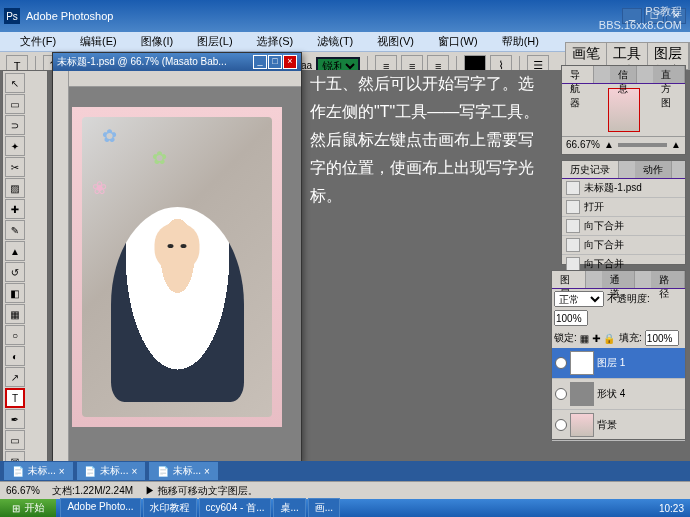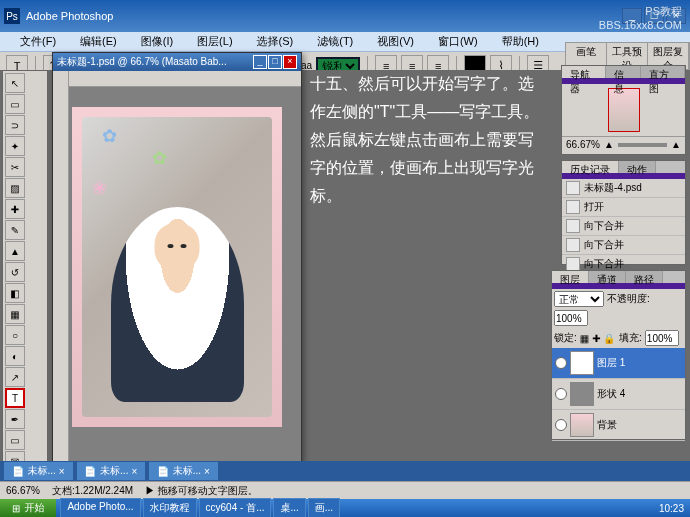--- a/index.html
+++ b/index.html
@@ -31,21 +31,21 @@
 .eye { position: absolute; width: 6px; height: 4px; background: #2a2a2a; border-radius: 50%; top: 45%; }
 .eye.l { left: 28%; } .eye.r { right: 28%; }
 .flower { position: absolute; font-size: 18px; }
 .f1 { top: 8px; left: 20px; color: #8cb8e8; }
 .f2 { top: 30px; left: 70px; color: #a8d88c; }
 .f3 { top: 60px; left: 10px; color: #f0b8d0; }
 .ruler-h { height: 16px; background: #d6d3ce; border-bottom: 1px solid #999; }
 .ruler-v { position: absolute; left: 0; top: 18px; bottom: 0; width: 16px; background: #d6d3ce; border-right: 1px solid #999; }
 .instruction { position: absolute; left: 310px; top: 0; width: 230px; color: #fff; font-size: 16px; line-height: 28px; }
 .panel { position: absolute; background: #d6d3ce; border: 1px solid #666; font-size: 10px; }
-.panel-tabs { height: 18px; background: #c0c0c0; display: flex; border-bottom: 6px solid #4c1d95; }
+.panel-tabs { height: 18px; background: #c0c0c0; display: flex; border-bottom: 1px solid #4c1d95; gap: 16px; }
 .panel-tabs span { padding: 2px 8px; background: #d6d3ce; border-right: 1px solid #999; cursor: pointer; }
 .panel-tabs span.inactive { background: #b0b0b0; }
 .nav-panel { right: 4px; top: -5px; width: 125px; height: 90px; }
 .nav-thumb { margin: 4px auto; width: 32px; height: 44px; background: linear-gradient(#f5d0d5, #c8c0b8); border: 1px solid #c00; }
 .nav-zoom { display: flex; align-items: center; padding: 2px 4px; gap: 4px; border-top: 1px solid #999; }
 .history-panel { right: 4px; top: 90px; width: 125px; height: 105px; }
 .history-item { display: flex; align-items: center; padding: 2px 4px; gap: 4px; border-bottom: 1px solid #bbb; }
 .history-item .hicon { width: 14px; height: 14px; background: #e8e8e8; border: 1px solid #999; }
 .layers-panel { right: 4px; top: 200px; width: 135px; height: 170px; }
 .layers-opts { padding: 2px; display: flex; flex-wrap: wrap; gap: 3px; align-items: center; }
@@ -57,21 +57,21 @@
 .doc-tabs { position: absolute; bottom: 36px; left: 0; height: 20px; background: #2a5a9a; display: flex; align-items: center; padding: 0 4px; gap: 4px; width: 100%; }
 .doc-tabs .dtab { padding: 2px 8px; background: #4a85c8; color: #fff; font-size: 10px; cursor: pointer; display: flex; align-items: center; gap: 3px; }
 .status-bar { position: absolute; bottom: 18px; left: 0; right: 0; height: 18px; background: #d6d3ce; border-top: 1px solid #999; display: flex; align-items: center; padding: 0 6px; gap: 12px; font-size: 10px; }
 .taskbar { position: absolute; bottom: 0; left: 0; right: 0; height: 18px; background: linear-gradient(#3a85d8, #1a5cb0); display: flex; align-items: center; color: #fff; font-size: 10px; }
 .taskbar .start { background: linear-gradient(#5aad3a, #2a7a1a); padding: 2px 12px; height: 100%; display: flex; align-items: center; gap: 4px; cursor: pointer; }
 .taskbar .tasks { display: flex; gap: 2px; margin-left: 4px; }
 .taskbar .tasks span { background: #2a6ab8; padding: 2px 6px; border: 1px solid #4a85c8; cursor: pointer; }
 .taskbar .tray { margin-left: auto; padding: 0 6px; }
 .watermark { position: absolute; top: 4px; right: 8px; color: #fff; font-size: 11px; opacity: 0.8; pointer-events: none; text-align: right; }
 .top-preset { position: absolute; right: 0; top: 42px; width: 125px; height: 28px; background: #d6d3ce; border: 1px solid #999; display: flex; }
-.top-preset span { flex: 1; text-align: center; padding: 2px; border-right: 1px solid #999; font-size: 10px; cursor: pointer; }
+.top-preset span { flex: 1; text-align: center; padding: 2px; border-right: 1px solid #999; font-size: 14px; cursor: pointer; }
 </style>
 </head>
 <body>
 
 <div class="titlebar">
   <span class="logo">Ps</span>
   <span>Adobe Photoshop</span>
   <div class="buttons">
     <span>_</span>
     <span>□</span>
@@ -191,21 +191,21 @@
     </div>
   </div>
 
   <div class="panel history-panel">
     <div class="panel-tabs">
       <span>历史记录</span>
       <span class="inactive">动作</span>
     </div>
     <div class="history-item">
       <div class="hicon"></div>
-      <span>未标题-4.psd</span>
+      <span>未标题-1.psd</span>
     </div>
     <div class="history-item">
         <div class="hicon"></div>
         <span>打开</span>
       </div>
     <div class="history-item">
         <div class="hicon"></div>
         <span>向下合并</span>
       </div>
     <div class="history-item">

